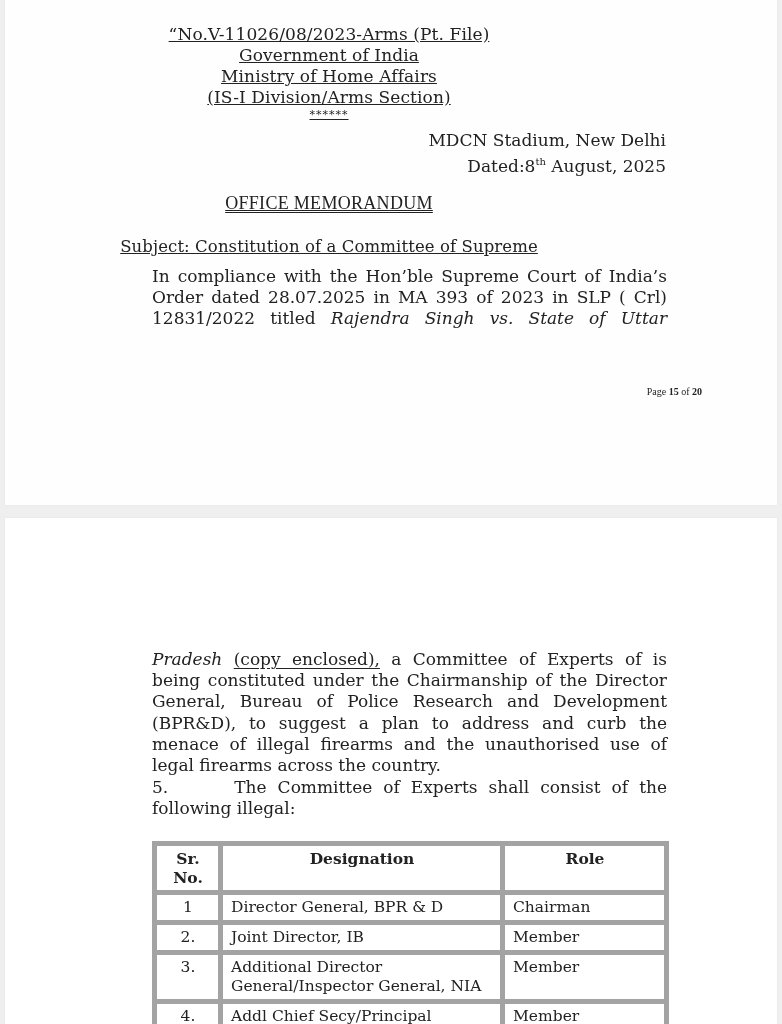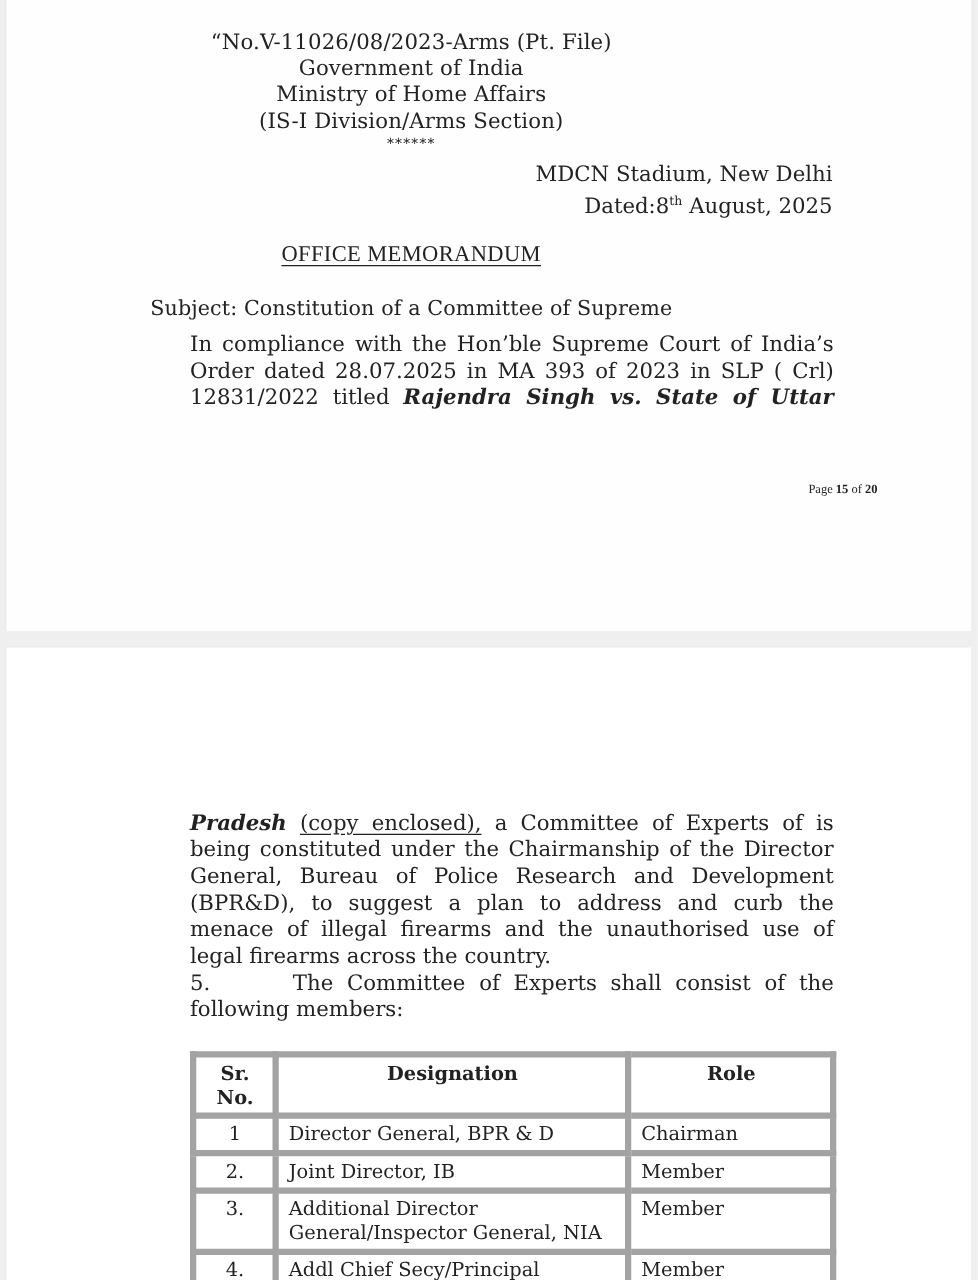--- a/index.html
+++ b/index.html
@@ -25,20 +25,21 @@
     .page1 { top: -2px; height: 507px; }
     .page2 { top: 518px; height: 520px; background: #ffffff; }
     .center-line {
       position: absolute;
       left: 0;
       width: 648px;
       text-align: center;
       font-size: 17px;
       line-height: 21px;
       letter-spacing: 0.1px;
+      text-decoration: underline;
     }
     .right-line {
       position: absolute;
       right: 111px;
       text-align: right;
       font-size: 17px;
       line-height: 21px;
     }
     .stars {
       font-size: 11px;
@@ -62,21 +63,21 @@
       text-align-last: justify;
     }
     .justify-block .last { text-align-last: left; }
     .jline {
       display: block;
       text-align: justify;
       text-align-last: justify;
       white-space: normal;
     }
     .jline.last { text-align-last: left; }
-    .ital { font-style: italic; font-weight: bold; }
+    .ital { font-style: italic; }
     .uline { text-decoration: underline; text-underline-offset: 3px; }
 
     .page-num {
       position: absolute;
       right: 75px;
       top: 388px;
       font-family: "Liberation Serif", serif;
       font-size: 10px;
       color: #222;
     }
@@ -145,21 +146,21 @@
     <span class="jline"><span class="ital">Pradesh</span><span> </span><span class="uline">(copy enclosed),</span><span> a Committee of Experts of is</span></span>
     <span class="jline">being constituted under the Chairmanship of the Director</span>
     <span class="jline">General, Bureau of Police Research and Development</span>
     <span class="jline">(BPR&amp;D), to suggest a plan to address and curb the</span>
     <span class="jline">menace of illegal firearms and the unauthorised use of</span>
     <span class="jline last">legal firearms across the country.</span>
   </div>
 
   <div class="justify-block" style="top:259px;">
     <span class="jline" style="white-space:pre;">5.      The Committee of Experts shall consist of the</span>
-    <span class="jline last">following members:</span>
+    <span class="jline last">following illegal:</span>
   </div>
 
   <table class="members">
     <colgroup>
         <col class="c1">
         <col class="c2">
         <col class="c3">
       </colgroup>
     <thead>
       <tr>

